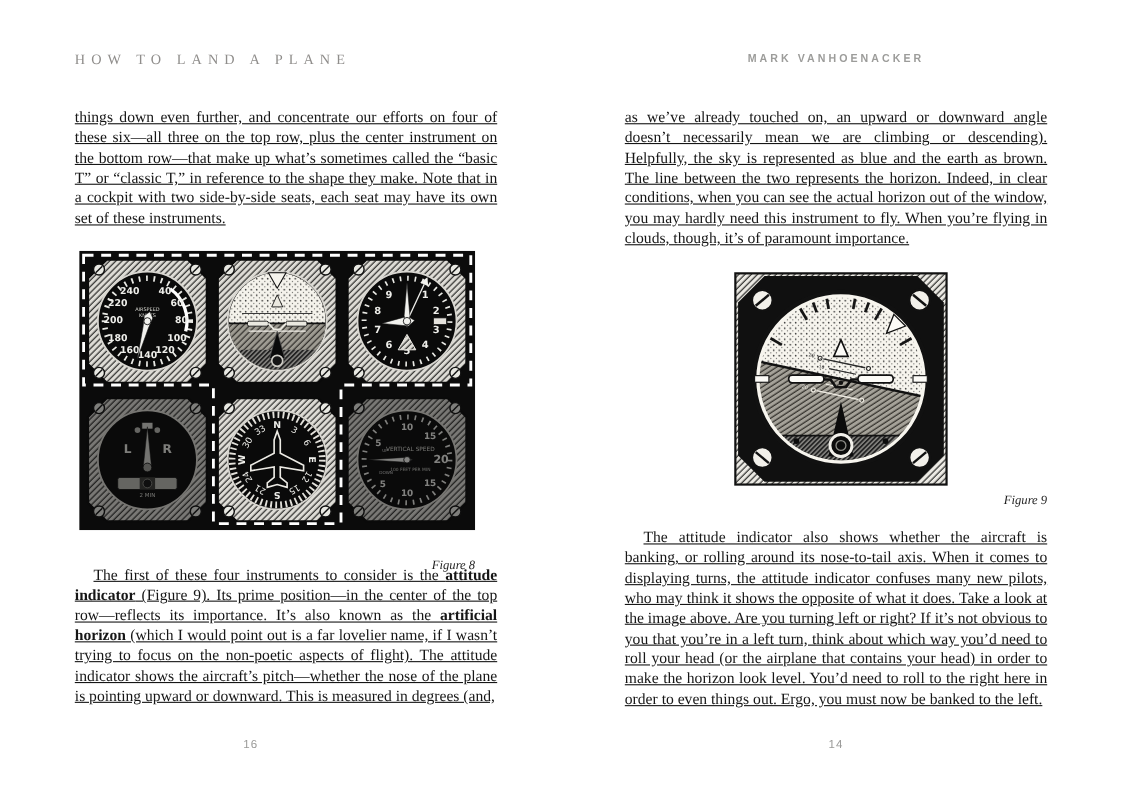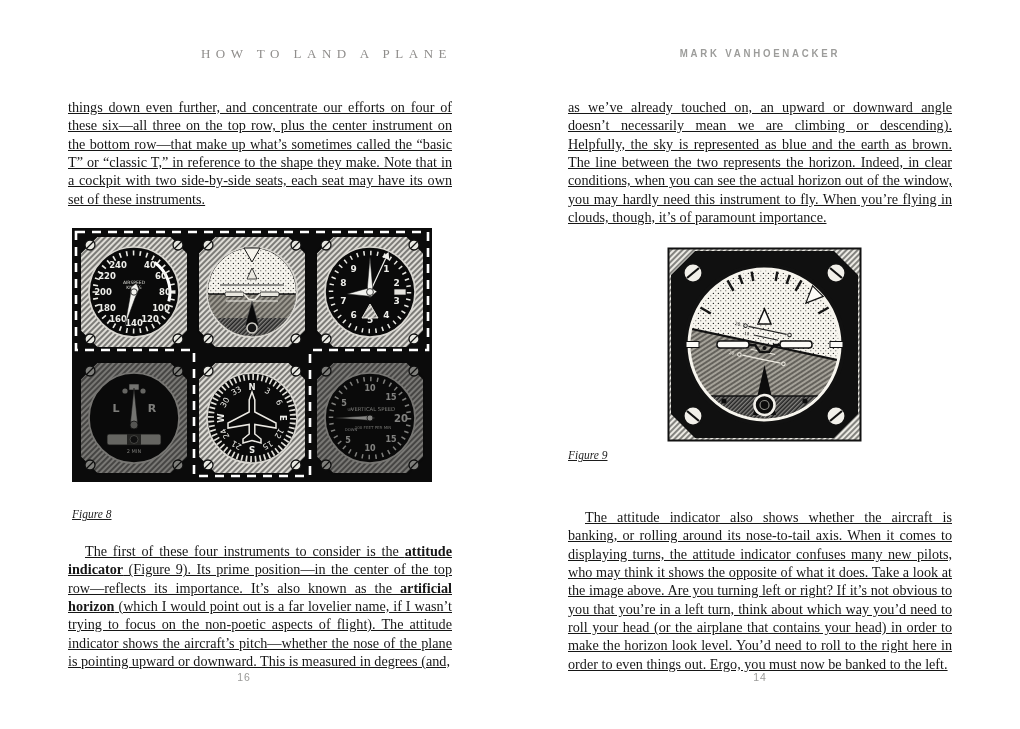--- a/index.html
+++ b/index.html
@@ -1,25 +1,25 @@
 <!DOCTYPE html>
 <html><head>
 <meta charset="utf-8">
 <style>
   html,body{margin:0;padding:0;background:#ffffff;}
   #canvas{position:relative;width:1020px;height:729px;background:#ffffff;overflow:hidden;
           font-family:"Liberation Serif", serif;color:#161616;}
   .abs{position:absolute;}
   .body-text{font-size:14.2px;line-height:18.35px;text-align:justify;text-decoration:underline;}
-  .indent{text-indent:17px;margin-top:28px;}
-  .running-serif{font-size:13px;letter-spacing:5.5px;color:#8f8d8b;text-align:right;
+  .indent{text-indent:17px;}
+  .running-serif{font-size:13px;letter-spacing:5.5px;color:#8f8d8b;text-align:left;
                  font-family:"Liberation Serif",serif;}
   .running-sans{font-family:"Liberation Sans",sans-serif;font-size:10.5px;letter-spacing:3px;
                 color:#9c9c9a;text-align:center;font-weight:bold;}
-  .caption{font-style:italic;font-size:11.5px;text-align:left;color:#1d1d1d;text-decoration:underline;}
+  .caption{font-style:italic;font-size:11.5px;text-align:right;color:#1d1d1d;}
   .pagenum{font-family:"Liberation Sans",sans-serif;font-size:10.5px;color:#9a9a98;
            text-align:center;letter-spacing:1px;}
   b{font-weight:bold;}
   svg text{font-family:"DejaVu Sans",sans-serif;}
 </style>
 </head>
 <body>
 
 <div id="canvas">
 
@@ -191,21 +191,21 @@
       </g>
 
       <path d="M4,4 L356,4 L356,122 L238,122 L238,248 L122,248 L122,122 L4,122 Z" fill="none" stroke="#ffffff" stroke-width="2.6" stroke-dasharray="9 7"></path>
     </svg>
   </div>
 
   <div class="abs caption" style="left:72px;top:508px;width:360px;">Figure 8</div>
 
   <div class="abs body-text indent" style="left:68px;top:514px;width:384px;"><span>The first of these four instruments to consider is the </span><b>attitude indicator</b><span> (Figure 9). Its prime position—in the center of the top row—reflects its importance. It’s also known as the </span><b>artificial horizon</b><span> (which I would point out is a far lovelier name, if I wasn’t trying to focus on the non-poetic aspects of flight). The attitude indicator shows the aircraft’s pitch—whether the nose of the plane is pointing upward or downward. This is measured in degrees (and,</span></div>
 
-  <div class="abs pagenum" style="left:56px;top:671px;width:376px;">16</div>
+  <div class="abs pagenum" style="left:40px;top:671px;width:376px;">16</div>
 
   <div class="abs running-sans" style="left:568px;top:47px;width:384px;transform:scaleX(0.92);">MARK VANHOENACKER</div>
 
   <div class="abs body-text" style="left:568px;top:98px;width:384px;">as we’ve already touched on, an upward or downward angle doesn’t necessarily mean we are climbing or descending). Helpfully, the sky is represented as blue and the earth as brown. The line between the two represents the horizon. Indeed, in clear conditions, when you can see the actual horizon out of the window, you may hardly need this instrument to fly. When you’re flying in clouds, though, it’s of paramount importance.</div>
 
   <div class="abs" style="left:667px;top:247px;width:195px;height:195px;">
     <svg width="195" height="195" viewBox="0 0 195 195">
       <defs>
         <pattern id="hatchL9" width="4" height="4" patternUnits="userSpaceOnUse" patternTransform="rotate(45)">
           <rect width="4" height="4" fill="#eceae4"></rect>

